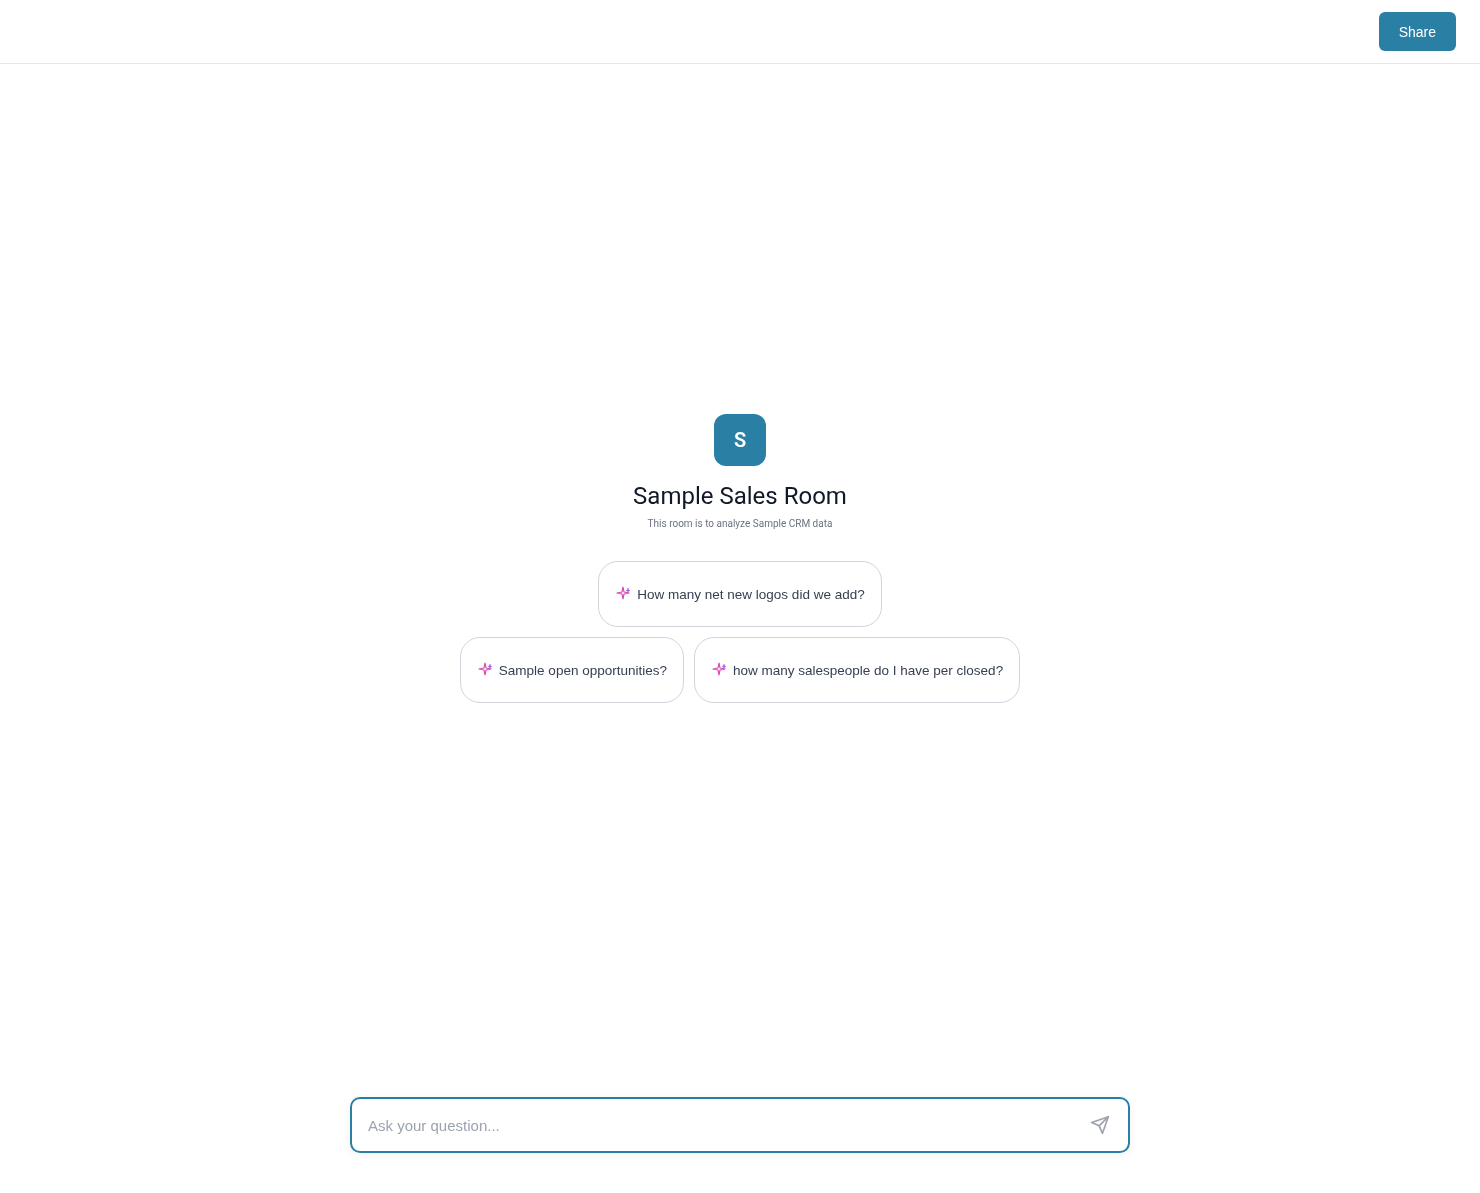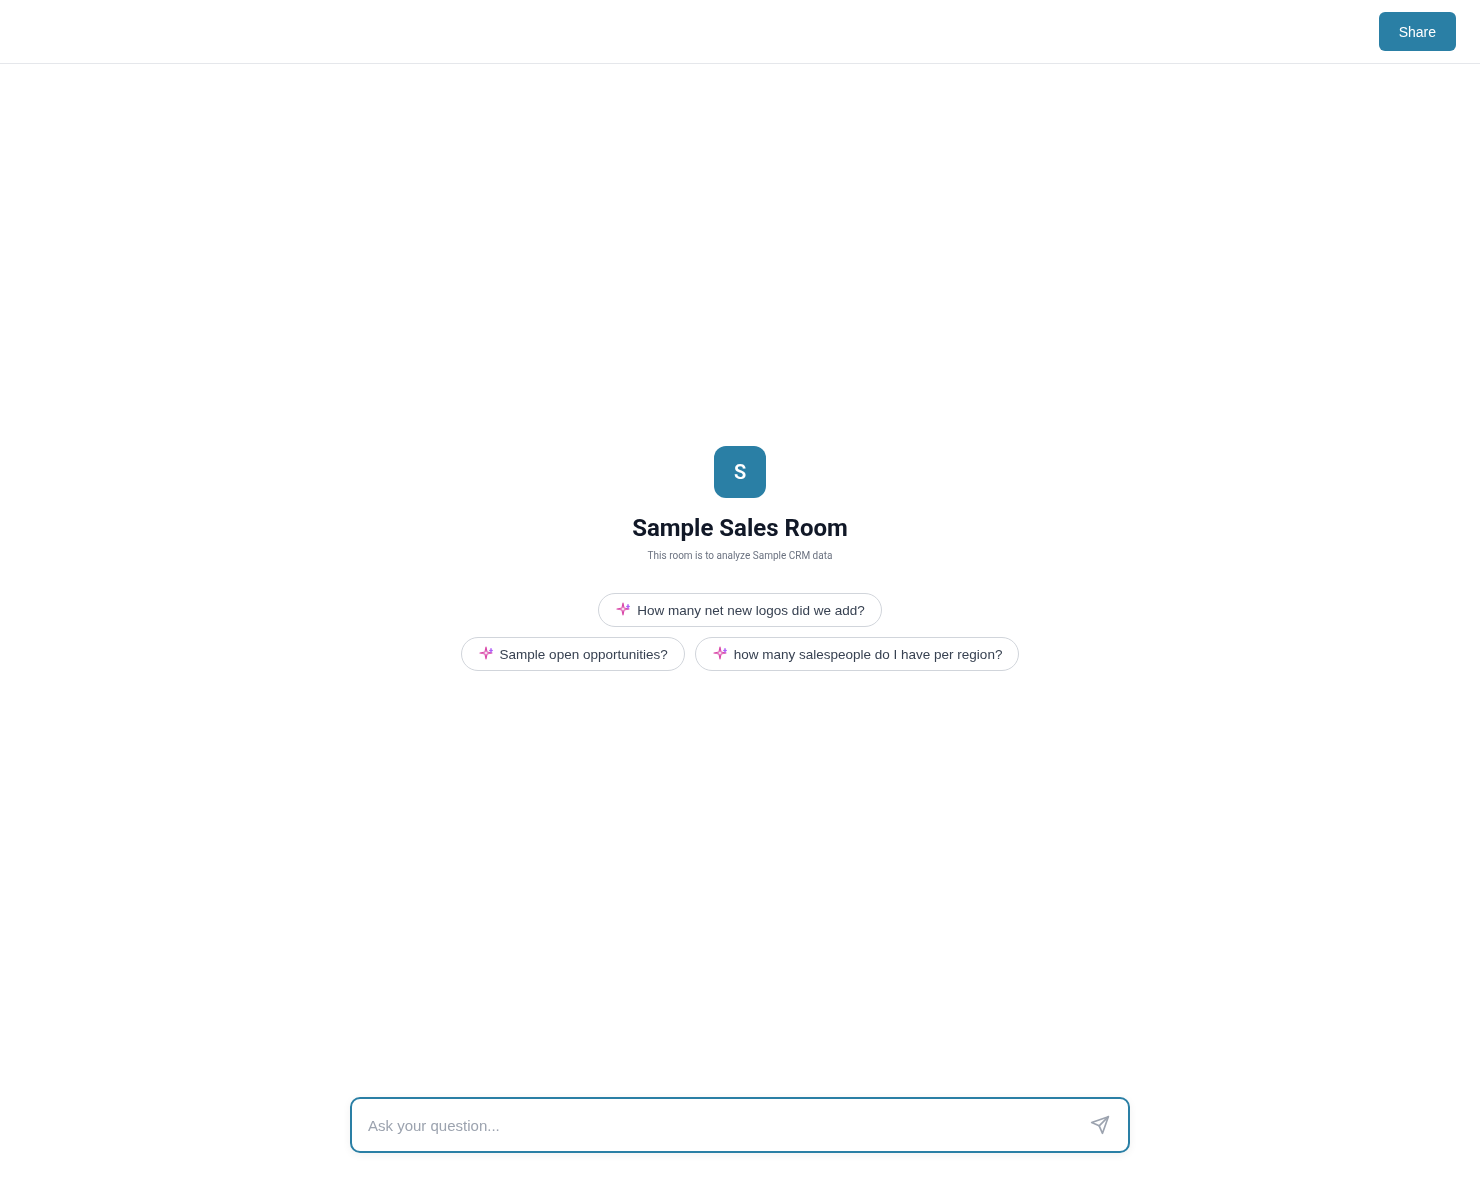--- a/index.html
+++ b/index.html
@@ -61,21 +61,21 @@
 
     .room-icon-letter {
       color: #ffffff;
       font-size: 20px;
       font-weight: 600;
     }
 
     
     .room-title {
       font-size: 24px;
-      font-weight: 700;
+      font-weight: 400;
       color: #111827;
       margin-bottom: 8px;
     }
 
     
     .room-subtitle {
       font-size: 10px;
       color: #6b7280;
       margin-bottom: 32px;
     }
@@ -97,21 +97,21 @@
       flex-wrap: nowrap;
     }
 
     
     .suggestion-chip {
       display: flex;
       align-items: center;
       gap: 6px;
       border: 1px solid #d1d5db;
       border-radius: 20px;
-      padding: 8px 16px;
+      padding: 24px 16px;
       font-size: 13.5px;
       color: #374151;
       background: #ffffff;
       cursor: pointer;
       white-space: nowrap;
       transition: background 0.15s;
     }
 
     
     .sparkle-icon {
@@ -199,21 +199,21 @@
           <path d="M8 1 L9 6 L14 7 L9 8 L8 13 L7 8 L2 7 L7 6 Z" fill="none" stroke="#d946a8" stroke-width="1.2" stroke-linejoin="round"></path>
           <path d="M13 2 L13.5 4 L15 4.5 L13.5 5 L13 7 L12.5 5 L11 4.5 L12.5 4 Z" fill="#a855f7" stroke="#a855f7" stroke-width="0.5"></path>
         </svg>
         <span>Sample open opportunities?</span>
       </button>
       <button class="suggestion-chip">
         <svg class="sparkle-icon" viewBox="0 0 16 16" fill="none">
           <path d="M8 1 L9 6 L14 7 L9 8 L8 13 L7 8 L2 7 L7 6 Z" fill="none" stroke="#d946a8" stroke-width="1.2" stroke-linejoin="round"></path>
           <path d="M13 2 L13.5 4 L15 4.5 L13.5 5 L13 7 L12.5 5 L11 4.5 L12.5 4 Z" fill="#a855f7" stroke="#a855f7" stroke-width="0.5"></path>
         </svg>
-        <span>how many salespeople do I have per region?</span>
+        <span>how many salespeople do I have per closed?</span>
       </button>
     </div>
 
   </div>
 </main>
 
 <div class="input-area">
   <div class="input-wrapper">
     <input type="text" class="question-input" placeholder="Ask your question..." style="">
     <button class="send-button">

